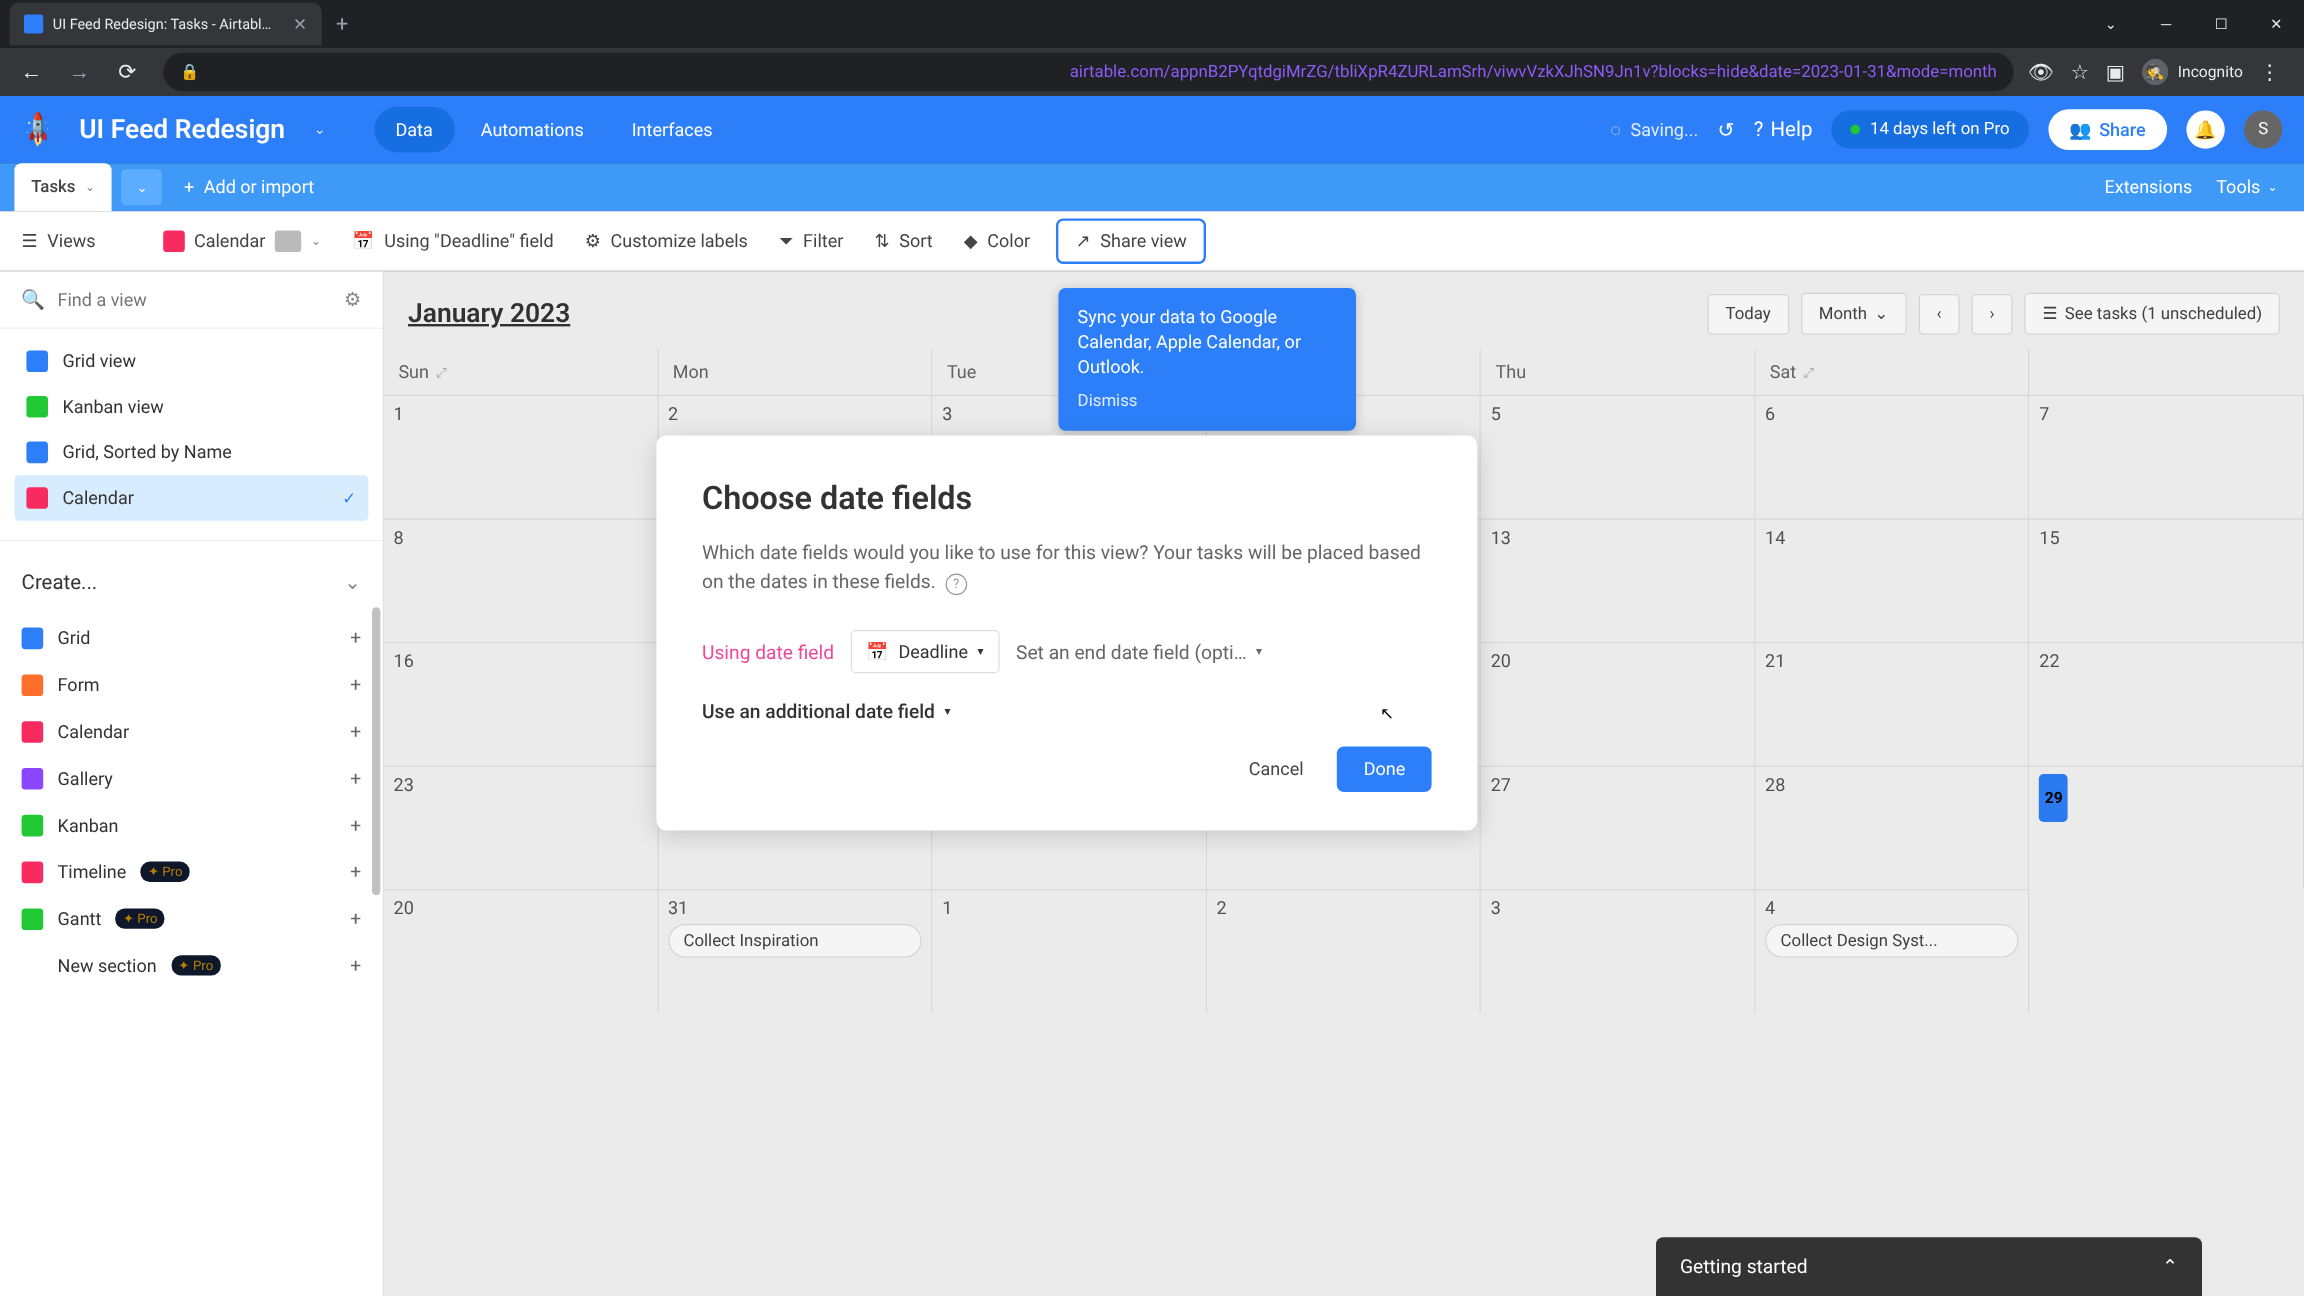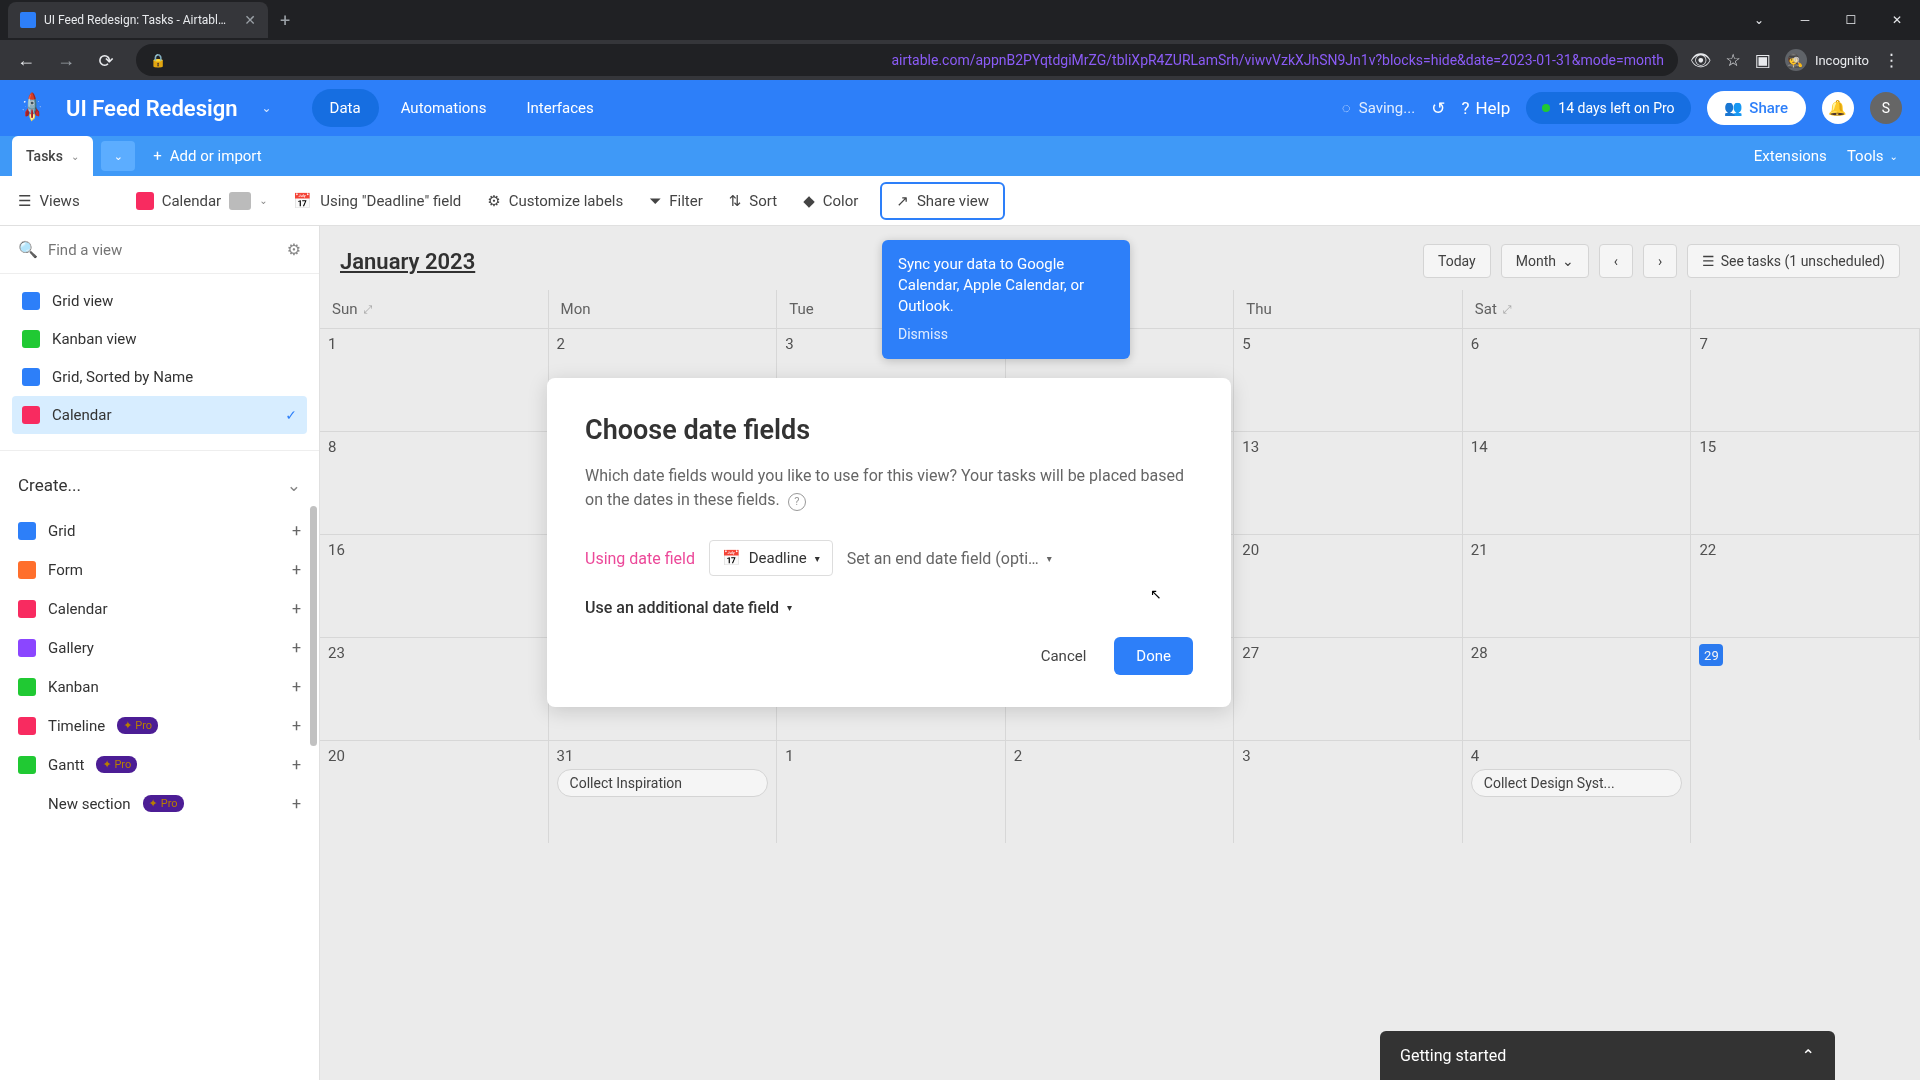--- a/index.html
+++ b/index.html
@@ -74,40 +74,40 @@
     .sb-icon.kanban { background: #20c933; }
     .sb-icon.cal { background: #f82b60; }
     .sb-icon.form { background: #ff6f2c; }
     .sb-icon.gallery { background: #8b46ff; }
     .sb-icon.timeline { background: #f82b60; }
     .sb-icon.gantt { background: #20c933; }
     .sb-check { margin-left: auto; color: #2d7ff9; font-size: 14px; }
     .sb-create { padding: 16px 18px; font-size: 17px; color: #333; display: flex; align-items: center; justify-content: space-between; cursor: pointer; }
     .sb-create-item { display: flex; align-items: center; gap: 12px; padding: 10px 18px; font-size: 15px; color: #333; cursor: pointer; }
     .sb-plus { margin-left: auto; color: #666; font-size: 16px; }
-    .pro-badge { background: #4c1d95; color: #b87e00; font-size: 11px; padding: 2px 6px; border-radius: 8px; display: flex; align-items: center; gap: 3px; }
+    .pro-badge { background: #0f172a; color: #b87e00; font-size: 11px; padding: 2px 6px; border-radius: 8px; display: flex; align-items: center; gap: 3px; }
     .sb-scroll { position: absolute; left: 310px; top: 280px; width: 7px; height: 240px; background: #c1c1c1; border-radius: 4px; }
     
     
     .calendar { flex: 1; background: #f5f5f5; position: relative; }
     .cal-header { padding: 18px 20px 12px; display: flex; align-items: center; }
     .cal-title { font-size: 22px; font-weight: 600; color: #333; text-decoration: underline; }
     .cal-controls { margin-left: auto; display: flex; gap: 10px; align-items: center; }
     .cal-ctrl { background: white; border: 1px solid #ddd; padding: 8px 14px; border-radius: 4px; font-size: 14px; color: #444; cursor: pointer; display: flex; align-items: center; gap: 6px; }
     .cal-grid { display: grid; grid-template-columns: repeat(7, 1fr); }
     .cal-day-head { padding: 10px 12px; font-size: 15px; color: #666; border-right: 1px solid #e0e0e0; background: #f5f5f5; display: flex; align-items: center; gap: 6px; }
     .cal-cell { height: 103px; border-right: 1px solid #e0e0e0; border-top: 1px solid #e0e0e0; padding: 6px 8px; font-size: 15px; color: #555; background: #f5f5f5; position: relative; }
-    .cal-date-sel { background: #2d7ff9; color: #ffffff; width: 24px; height: 22px; border-radius: 4px; display: flex; align-items: center; justify-content: center; font-size: 13px; }
+    .cal-date-sel { background: #2d7ff9; color: #000000; width: 24px; height: 40px; border-radius: 4px; display: flex; align-items: center; justify-content: center; font-size: 13px; font-weight: bold; }
     .cal-event { background: white; border: 1px solid #ddd; border-radius: 16px; padding: 5px 12px; font-size: 14px; color: #444; margin-top: 4px; overflow: hidden; text-overflow: ellipsis; white-space: nowrap; }
     
     
     .overlay { position: absolute; inset: 0; background: rgba(0,0,0,0.04); }
     
     
-    .modal { position: absolute; left: 547px; top: 378px; width: 684px; background: white; border-radius: 8px; box-shadow: 0 4px 20px rgba(0,0,0,0.15); padding: 36px 38px 32px; }
+    .modal { position: absolute; left: 547px; top: 363px; width: 684px; background: white; border-radius: 8px; box-shadow: 0 4px 20px rgba(0,0,0,0.15); padding: 36px 38px 32px; }
     .modal-title { font-size: 27px; font-weight: 600; color: #333; margin-bottom: 18px; }
     .modal-desc { font-size: 16px; color: #666; line-height: 1.5; margin-bottom: 28px; }
     .help-circle { display: inline-flex; width: 18px; height: 18px; border: 1px solid #999; border-radius: 50%; align-items: center; justify-content: center; font-size: 11px; color: #999; margin-left: 4px; }
     .modal-row { display: flex; align-items: center; gap: 14px; margin-bottom: 22px; flex-wrap: wrap; }
     .modal-label { font-size: 16px; color: #ec4899; }
     .modal-select { border: 1px solid #ddd; border-radius: 4px; padding: 8px 12px; font-size: 15px; color: #333; display: flex; align-items: center; gap: 8px; cursor: pointer; }
     .modal-select-light { font-size: 16px; color: #666; display: flex; align-items: center; gap: 8px; cursor: pointer; }
     .modal-link { font-size: 16px; color: #333; font-weight: 500; display: flex; align-items: center; gap: 8px; cursor: pointer; }
     .modal-actions { display: flex; justify-content: flex-end; gap: 10px; margin-top: 20px; }
     .btn-cancel { padding: 10px 18px; font-size: 15px; color: #444; background: none; border: none; cursor: pointer; }

